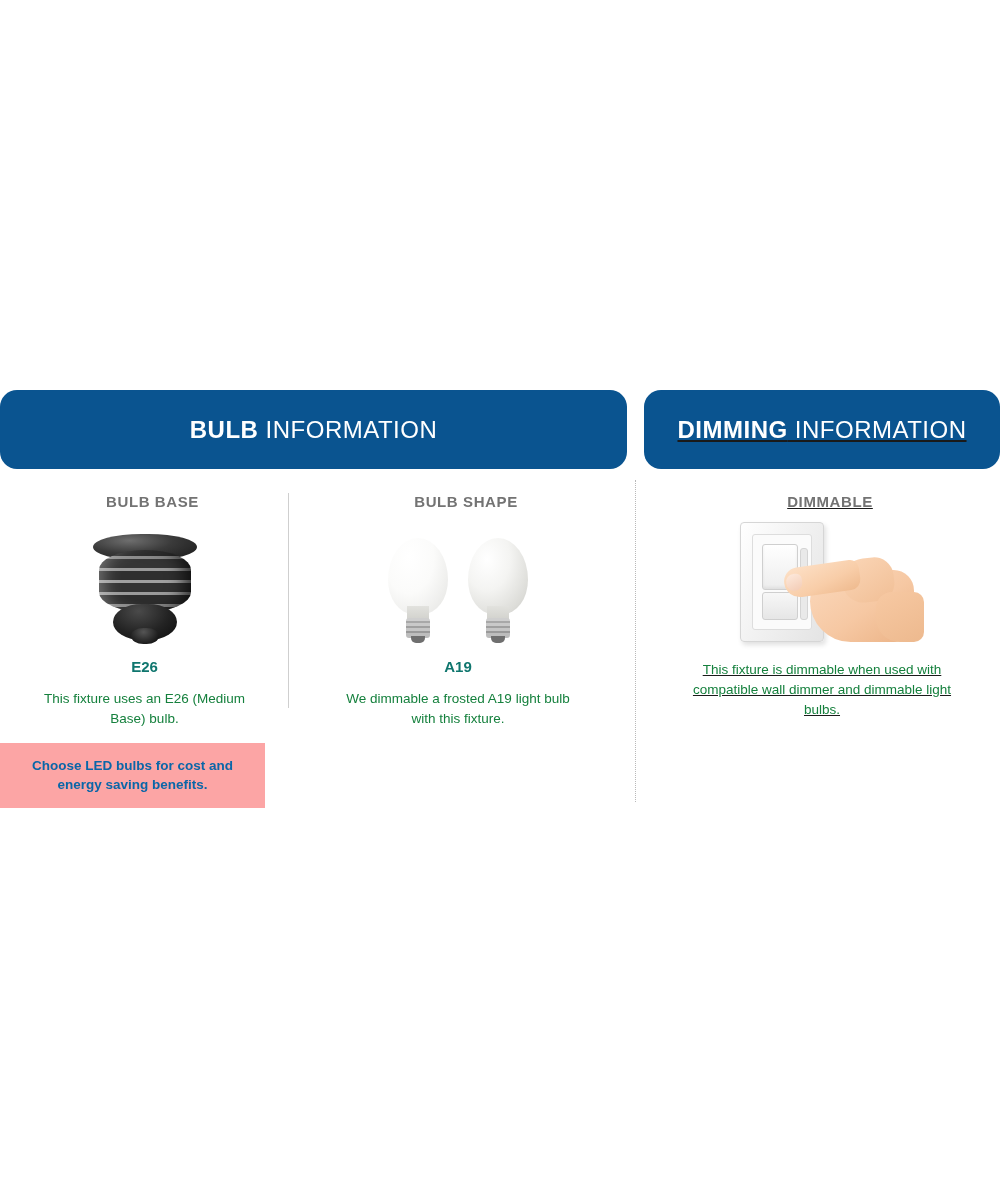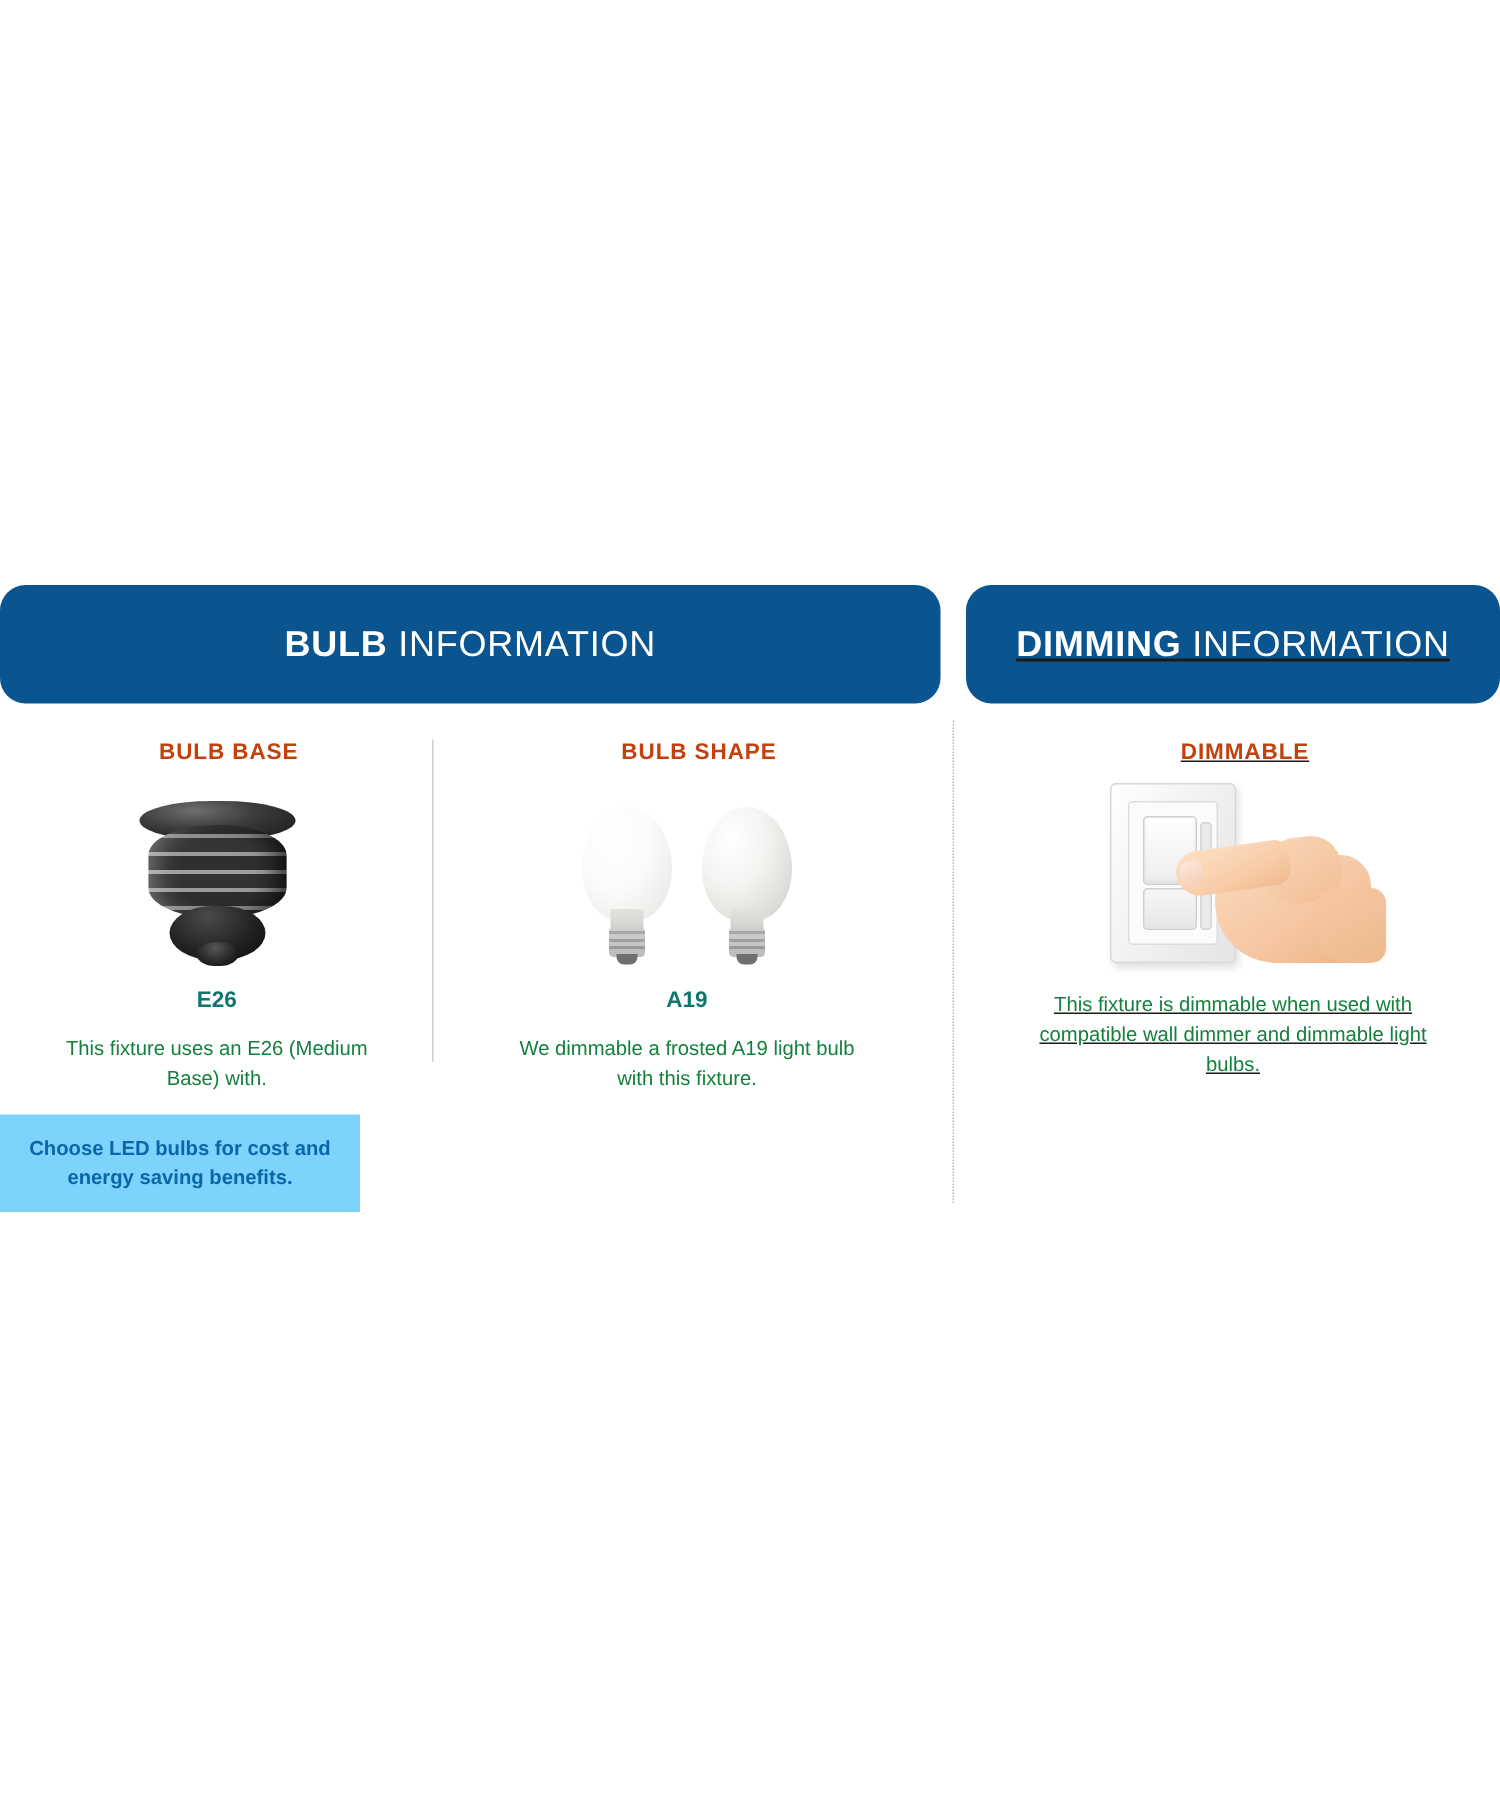--- a/index.html
+++ b/index.html
@@ -73,21 +73,21 @@
     width: 1px;
     height: 215px;
     background: #cfcfcf;
   }
 
   .section-title {
     text-align: center;
     font-size: 15px;
     font-weight: 700;
     letter-spacing: 0.6px;
-    color: #c2410c;
+    color: #737373;
     padding-left: 16px;
   }
 
   .art {
     height: 120px;
     margin-top: 16px;
     display: flex;
     align-items: flex-end;
     justify-content: center;
   }
@@ -105,28 +105,28 @@
     font-size: 13.5px;
     line-height: 20px;
     color: #15803d;
     margin: 14px auto 0 auto;
     max-width: 240px;
   }
   .desc-wide { max-width: 285px; }
 
   .tip {
     margin: 14px 0 0 0;
-    background: #7dd3fc;
+    background: #fca5a5;
     padding: 13px 10px 14px 10px;
     text-align: center;
     color: #0a66a8;
     font-weight: 700;
     font-size: 13.5px;
     line-height: 19px;
-    width: 240px;
+    width: 265px;
     box-sizing: border-box;
   }
 
   
   .dotted-sep {
     position: absolute;
     left: 8px;
     top: 90px;
     width: 0;
     height: 322px;
@@ -344,21 +344,21 @@
             <div class="base-art">
               <div class="base-top"></div>
               <div class="base-threads"></div>
               <div class="base-bottom"></div>
               <div class="base-tip"></div>
             </div>
           </div>
 
           <div class="art-label">E26</div>
 
-          <div class="desc">This fixture uses an E26 (Medium Base) with.</div>
+          <div class="desc">This fixture uses an E26 (Medium Base) bulb.</div>
 
           <div class="tip">Choose LED bulbs for cost and energy saving benefits.</div>
         </div>
 
         <div class="col col-bulb-shape">
           <div class="section-title">BULB SHAPE</div>
 
           <div class="art">
             <div class="bulbs">
               <div class="bulb frosted">

